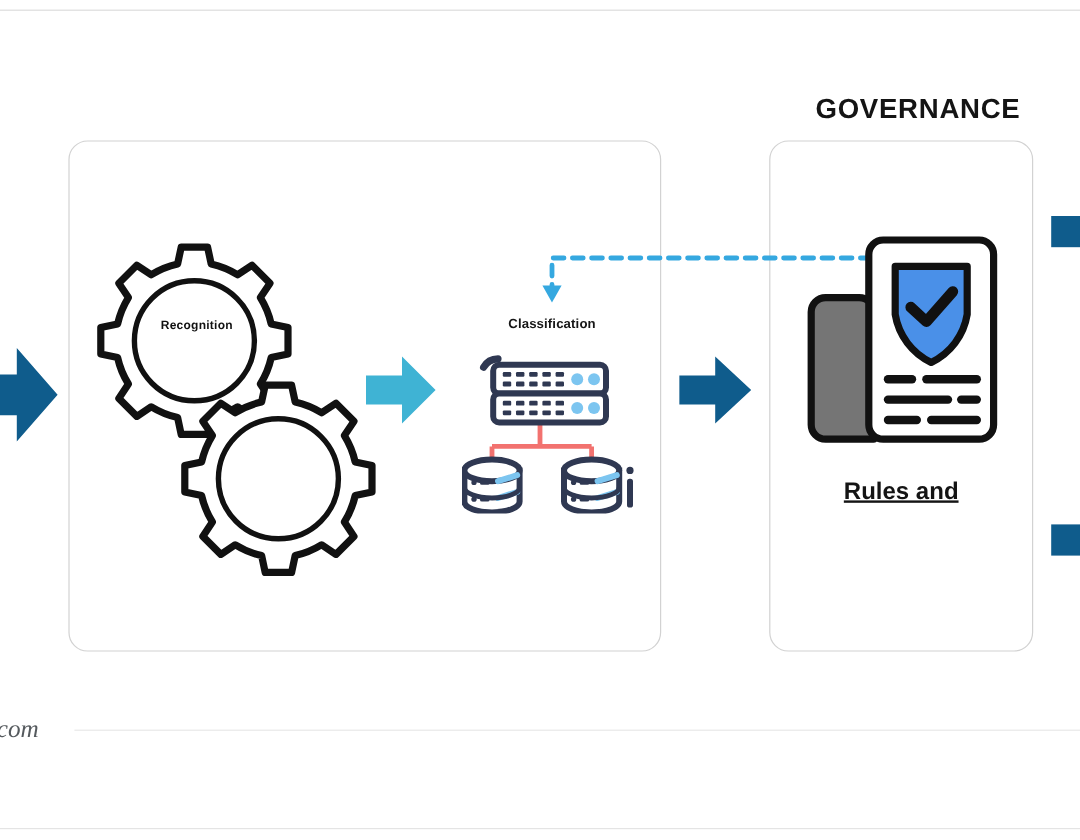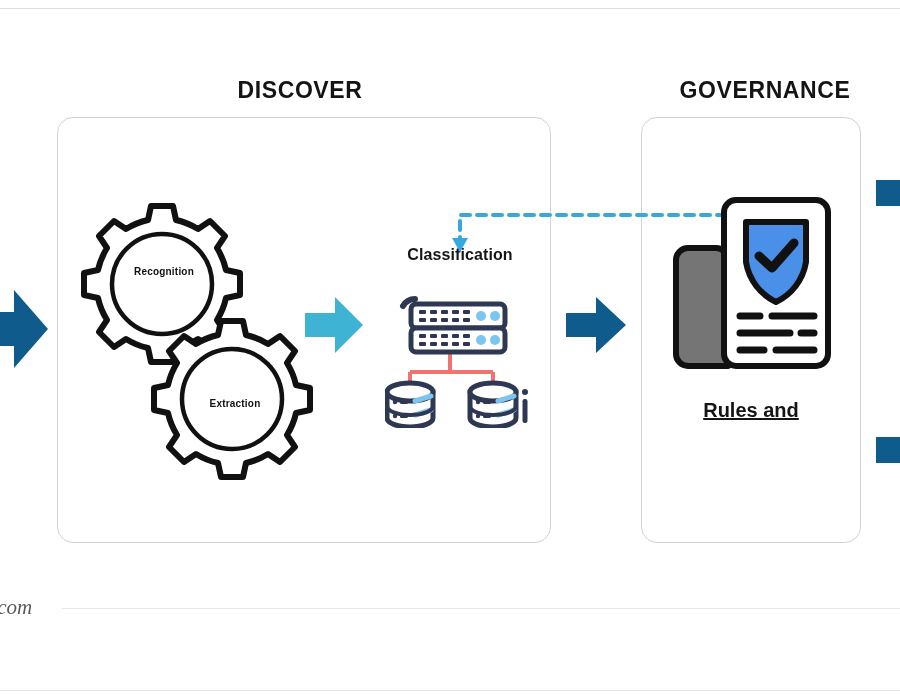--- a/index.html
+++ b/index.html
@@ -78,24 +78,24 @@
     letter-spacing: 0.2px;
     text-align: center;
     white-space: nowrap;
   }
   #label-recognition { left: 84px;  top: 266px; width: 160px; }
   #label-extraction  { left: 155px; top: 398px; width: 160px; }
 
   
   #classification-label {
     position: absolute;
-    left: 380px; top: 246px;
+    left: 380px; top: 264px;
     width: 160px;
     text-align: center;
-    font-size: 16px;
+    font-size: 11px;
     font-weight: bold;
     color: #161616;
     letter-spacing: 0.1px;
     white-space: nowrap;
   }
   #classification-icon { position: absolute; left: 385px; top: 288px; }
 
   
   #feedback-connector { position: absolute; left: 440px; top: 200px; }
 
@@ -142,21 +142,20 @@
   }
 </style>
 </head>
 <body>
 
 <div class="canvas">
 
   <div class="top-rule"></div>
   <div class="bottom-rule"></div>
 
-  <div class="stage-title" id="title-discover">DISCOVER</div>
 
   <div class="stage-title" id="title-governance">GOVERNANCE</div>
 
   <div class="stage-card" id="card-discover"></div>
   <div class="stage-card" id="card-governance"></div>
 
   <div class="arrow" id="arrow-inbound">
     <svg width="72" height="82" viewBox="0 0 72 82">
       <path d="M0 24 L36 24 L36 2 L70 41 L36 80 L36 58 L0 58 Z" fill="#0f5c8c"></path>
     </svg>
@@ -190,21 +189,20 @@
           A 71 71 0 0 1 -64,8 L -78,5 L -78,-17 L -64,-20
           A 71 71 0 0 1 -55,-42 L -63,-54 L -48,-69 L -36,-61
           A 71 71 0 0 1 -14,-70 Z" fill="#ffffff" stroke="#111111" stroke-width="6" stroke-linejoin="round"></path>
         <circle cx="0" cy="-6" r="50" fill="#ffffff" stroke="#111111" stroke-width="4.5"></circle>
       </g>
     </svg>
   </div>
 
   <div class="gear-label" id="label-recognition">Recognition</div>
 
-  <div class="gear-label" id="label-extraction">Extraction</div>
 
   <div class="arrow" id="arrow-mid">
     <svg width="60" height="60" viewBox="0 0 60 60">
       <path d="M0 18 L30 18 L30 2 L58 30 L30 58 L30 42 L0 42 Z" fill="#3fb3d4"></path>
     </svg>
   </div>
 
   <div id="classification-label">Classification</div>
 
   <div id="classification-icon">

